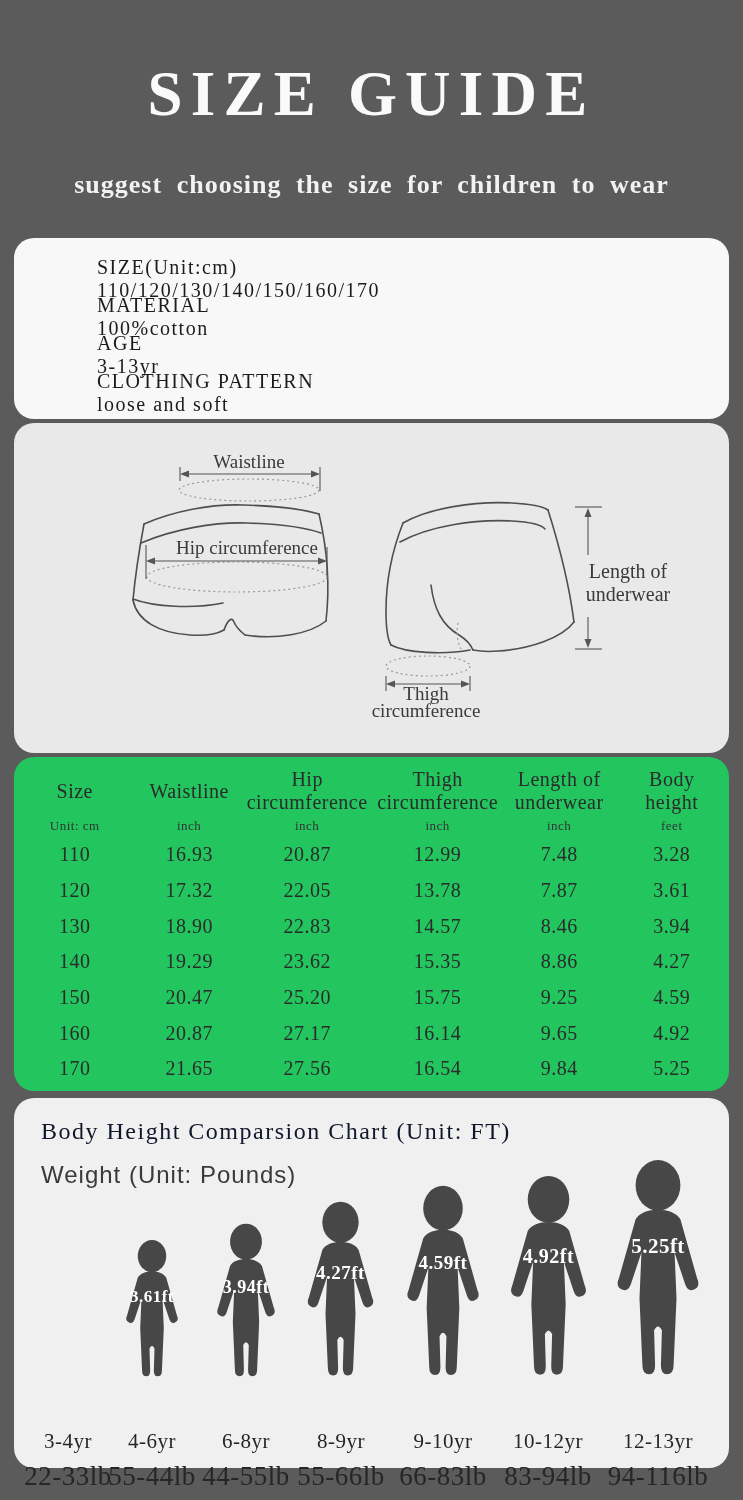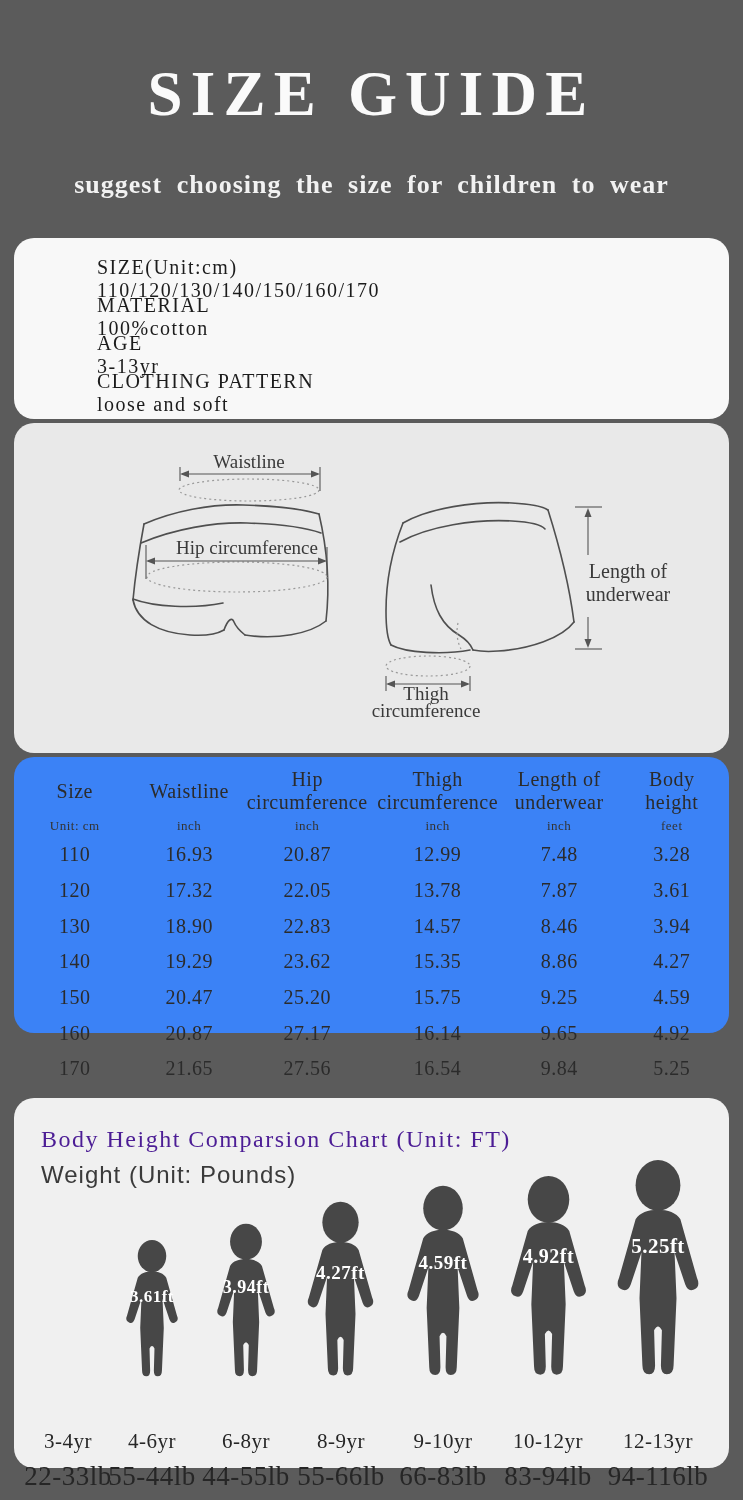--- a/index.html
+++ b/index.html
@@ -7,41 +7,41 @@
          font-family:"Liberation Serif",serif;}
   
   .main-title{position:absolute;top:58px;left:0;width:100%;text-align:center;color:#fafafa;
               font-size:63px;font-weight:700;letter-spacing:0.13em;}
   .subtitle{position:absolute;top:170px;left:0;width:100%;text-align:center;color:#f2f2f2;
             font-size:26px;font-weight:700;letter-spacing:1px;word-spacing:7px;}
   
   .card{position:absolute;left:14px;width:715px;border-radius:20px;}
   .card-info{top:238px;height:181px;background:#f8f8f8;}
   .card-diagram{top:423px;height:330px;background:#e9e9e9;}
-  .card-table{top:757px;height:276px;background:#3b82f6;}
+  .card-table{top:757px;height:334px;background:#22c55e;}
   .card-chart{top:1098px;height:370px;background:#f0f0f0;}
   
   .info-rows{padding:18px 0 0 83px;}
   .info-row{height:38px;display:flex;align-items:flex-start;color:#1c1c1c;font-size:20px;letter-spacing:1.5px;flex-direction:column;}
   .info-label{width:268px;flex:none;}
   .info-value{flex:1;}
   
   .diagram-svg{position:absolute;left:0;top:0;width:715px;height:330px;display:block;}
   
   .size-grid{padding-top:10px;display:grid;grid-template-columns:17% 15% 18% 18.5% 15.5% 16%;
              color:#2b2b2b;}
   .th{height:48px;display:flex;flex-direction:column;justify-content:center;align-items:center;
       font-size:20px;line-height:23px;letter-spacing:0.5px;text-align:center;}
   .th-line:empty{display:none;}
   .unit{height:22px;display:flex;justify-content:center;align-items:center;font-size:13px;
         letter-spacing:0.5px;color:#333;}
   .td{height:35.7px;display:flex;justify-content:center;align-items:center;font-size:20px;
       letter-spacing:0.5px;}
   
-  .chart-title-1{position:absolute;left:27px;top:28px;font-size:24px;color:#4c1d95;letter-spacing:1.5px;}
+  .chart-title-1{position:absolute;left:27px;top:20px;font-size:24px;color:#0f172a;letter-spacing:1.5px;}
   .chart-title-2{position:absolute;left:27px;top:63px;font-size:24px;color:#3a3a3a;letter-spacing:1px;
                  font-family:"Liberation Sans",sans-serif;}
   .figure{position:absolute;}
   .person-svg{display:block;width:100%;height:100%;}
   .fig-height{position:absolute;top:34%;left:0;right:0;text-align:center;color:#ffffff;
               font-weight:700;letter-spacing:0.5px;}
   .fig-caption{position:absolute;width:110px;top:294px;text-align:center;color:#262626;}
   .fig-age{font-size:21px;letter-spacing:0.5px;margin-top:37px;}
   .fig-weight{font-size:27px;letter-spacing:0.5px;margin-top:7px;}
 </style>

